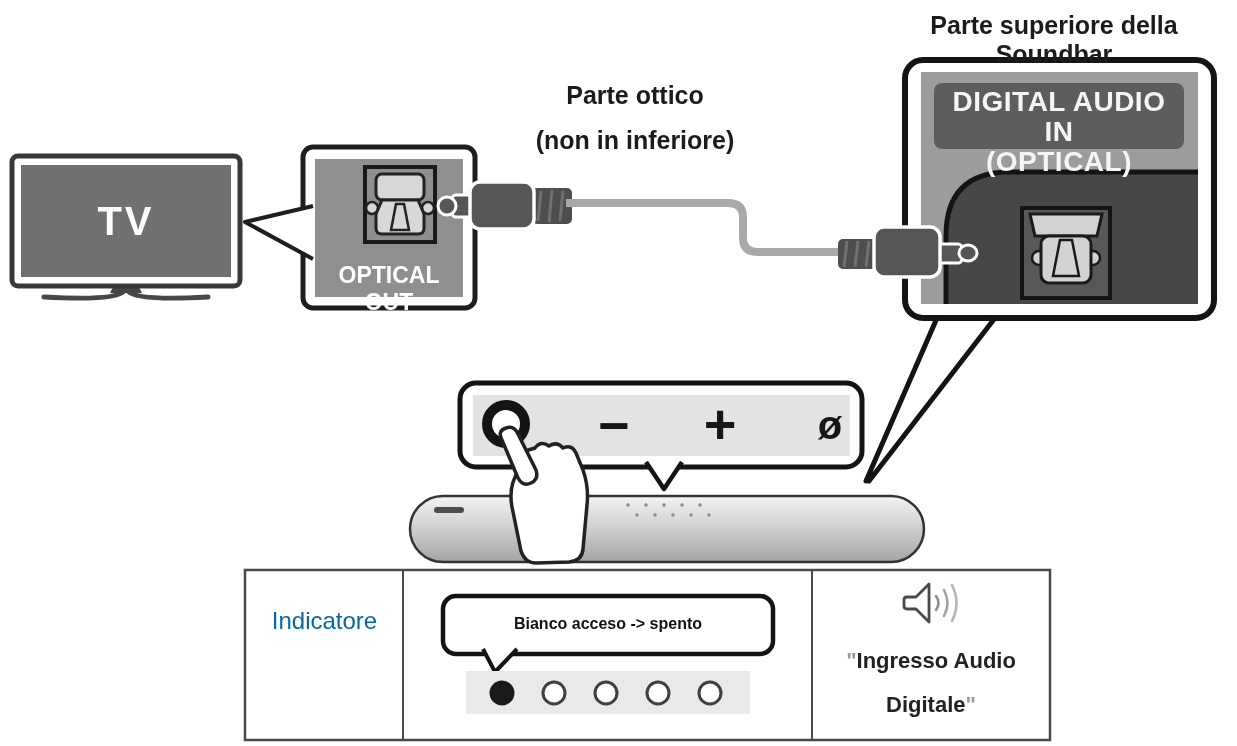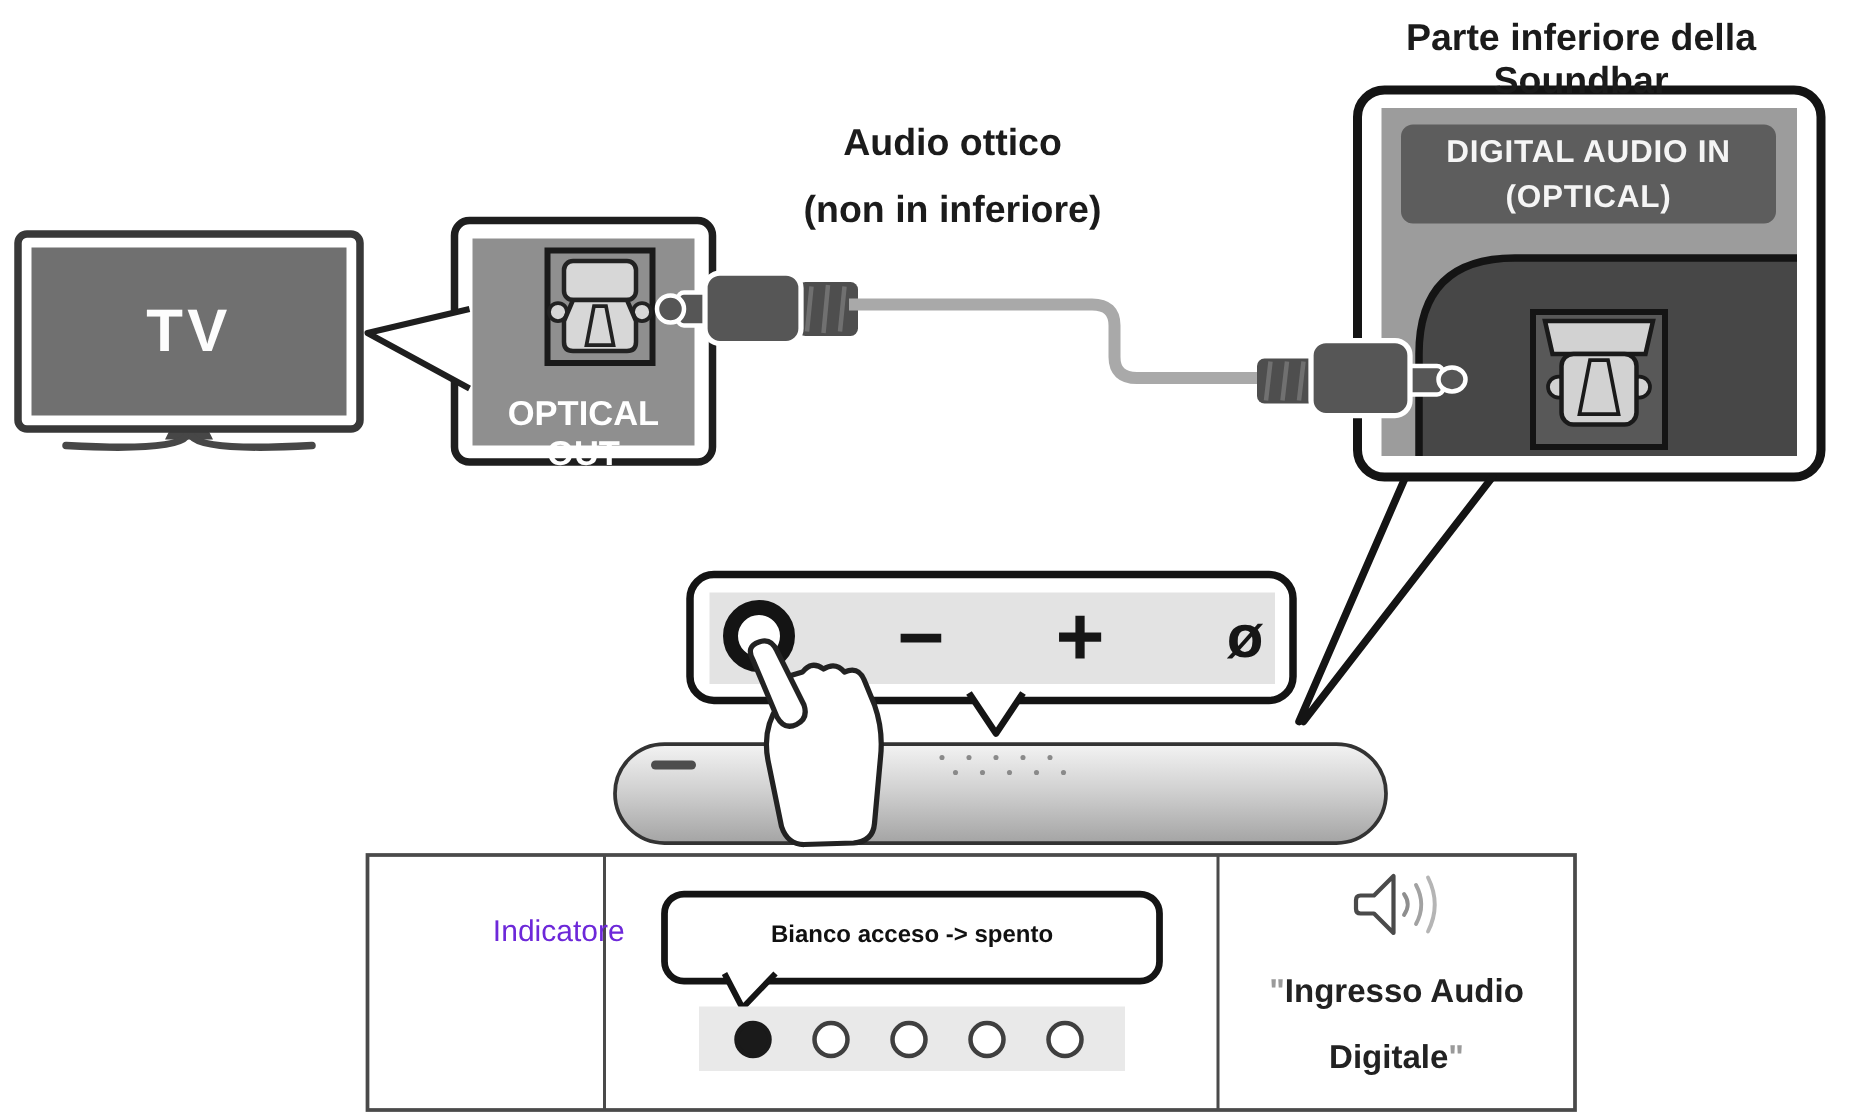--- a/index.html
+++ b/index.html
@@ -7,23 +7,23 @@
     position:relative;width:1237px;height:746px;background:#fff;overflow:hidden;
     font-family:"Liberation Sans", sans-serif;color:#1b1b1b;
   }
   #art{position:absolute;left:0;top:0;z-index:1;}
   .txt{position:absolute;z-index:2;}
   .center{text-align:center;}
   .heading{font-size:25px;font-weight:700;color:#1b1b1b;}
   .tv-label{display:flex;align-items:center;justify-content:center;
     font-size:40px;font-weight:600;letter-spacing:3px;color:#fdfdfd;border-radius:22px;}
   .port-label{font-size:23px;font-weight:700;color:#fff;}
-  .dai-label{font-size:21px;font-weight:700;color:#f5f5f5;line-height:30px;letter-spacing:.5px;}
+  .dai-label{font-size:28px;font-weight:700;color:#f5f5f5;line-height:30px;letter-spacing:.5px;}
   .ctrl{display:flex;align-items:center;justify-content:center;color:#161616;}
-  .cell-muted{font-size:20px;color:#6d28d9;line-height:34px;margin-left:48px;}
+  .cell-muted{font-size:24px;color:#0369a1;line-height:34px;}
   .callout-text{display:flex;align-items:center;justify-content:center;
     font-size:16px;font-weight:700;color:#111;}
   .result-text{font-size:22px;font-weight:700;color:#222;line-height:30px;}
   .quote{color:#9a9a9a;font-weight:700;}
   .led-dot{fill:#fff;stroke:#3f3f3f;stroke-width:3;}
   .led-dot.on{fill:#1a1a1a;stroke:#1a1a1a;}
 </style>
 </head>
 <body>
 
@@ -151,24 +151,24 @@
     </g>
 
     <g fill="none" stroke-linejoin="round" stroke-linecap="round">
       <path d="M916,597 L929,584 L929,622 L916,609 L907,609 Q904,609 904,606 L904,600 Q904,597 907,597 Z" stroke="#4a4a4a" stroke-width="2.8"></path>
       <path d="M936,596 Q941,603 936,610" stroke="#8e8e8e" stroke-width="2.6"></path>
       <path d="M944,590 Q951,603 944,616" stroke="#a2a2a2" stroke-width="2.6"></path>
       <path d="M952,585 Q961,603 952,621" stroke="#b5b5b5" stroke-width="2.6"></path>
     </g>
   </svg>
 
-  <div class="txt heading center" style="left:878px;top:11px;width:352px;">Parte inferiore della Soundbar</div>
+  <div class="txt heading center" style="left:878px;top:11px;width:352px;">Parte superiore della Soundbar</div>
 
   <div class="txt center" style="left:470px;top:81px;width:330px;">
-    <div class="heading">Audio ottico</div>
+    <div class="heading">Parte ottico</div>
     <div class="heading" style="margin-top:16px;">(non in inferiore)</div>
   </div>
 
   <div class="txt tv-label" style="left:21px;top:165px;width:210px;height:112px;">TV</div>
 
   <div class="txt port-label center" style="left:315px;top:262px;width:148px;">OPTICAL OUT</div>
 
   <div class="txt dai-label center" style="left:934px;top:87px;width:250px;">
     <div>DIGITAL AUDIO IN</div>
     <div>(OPTICAL)</div>

